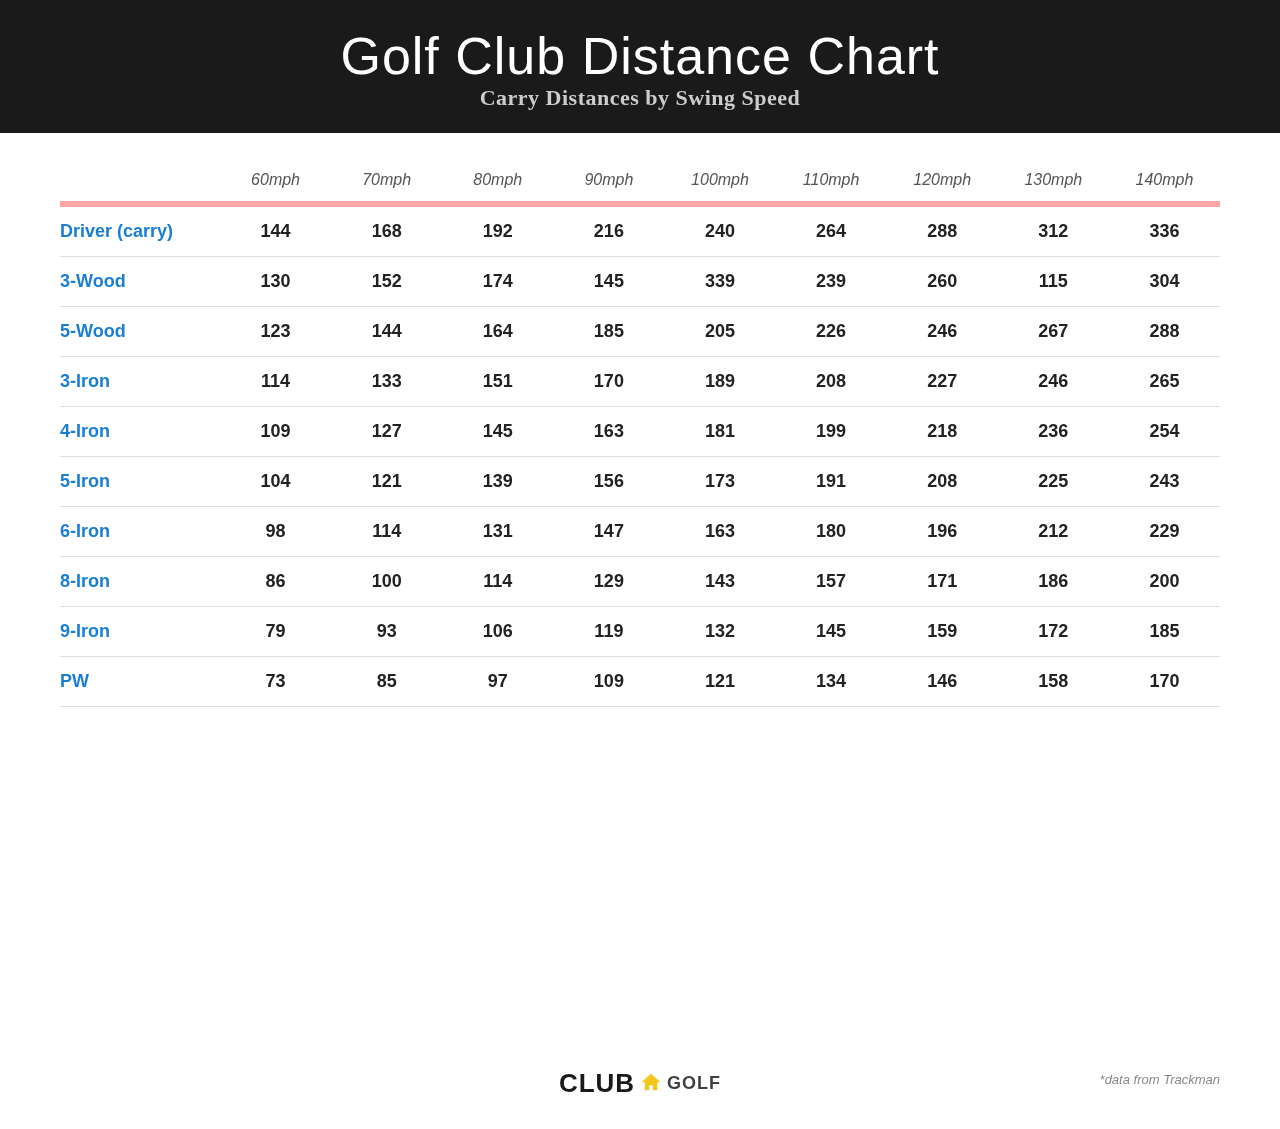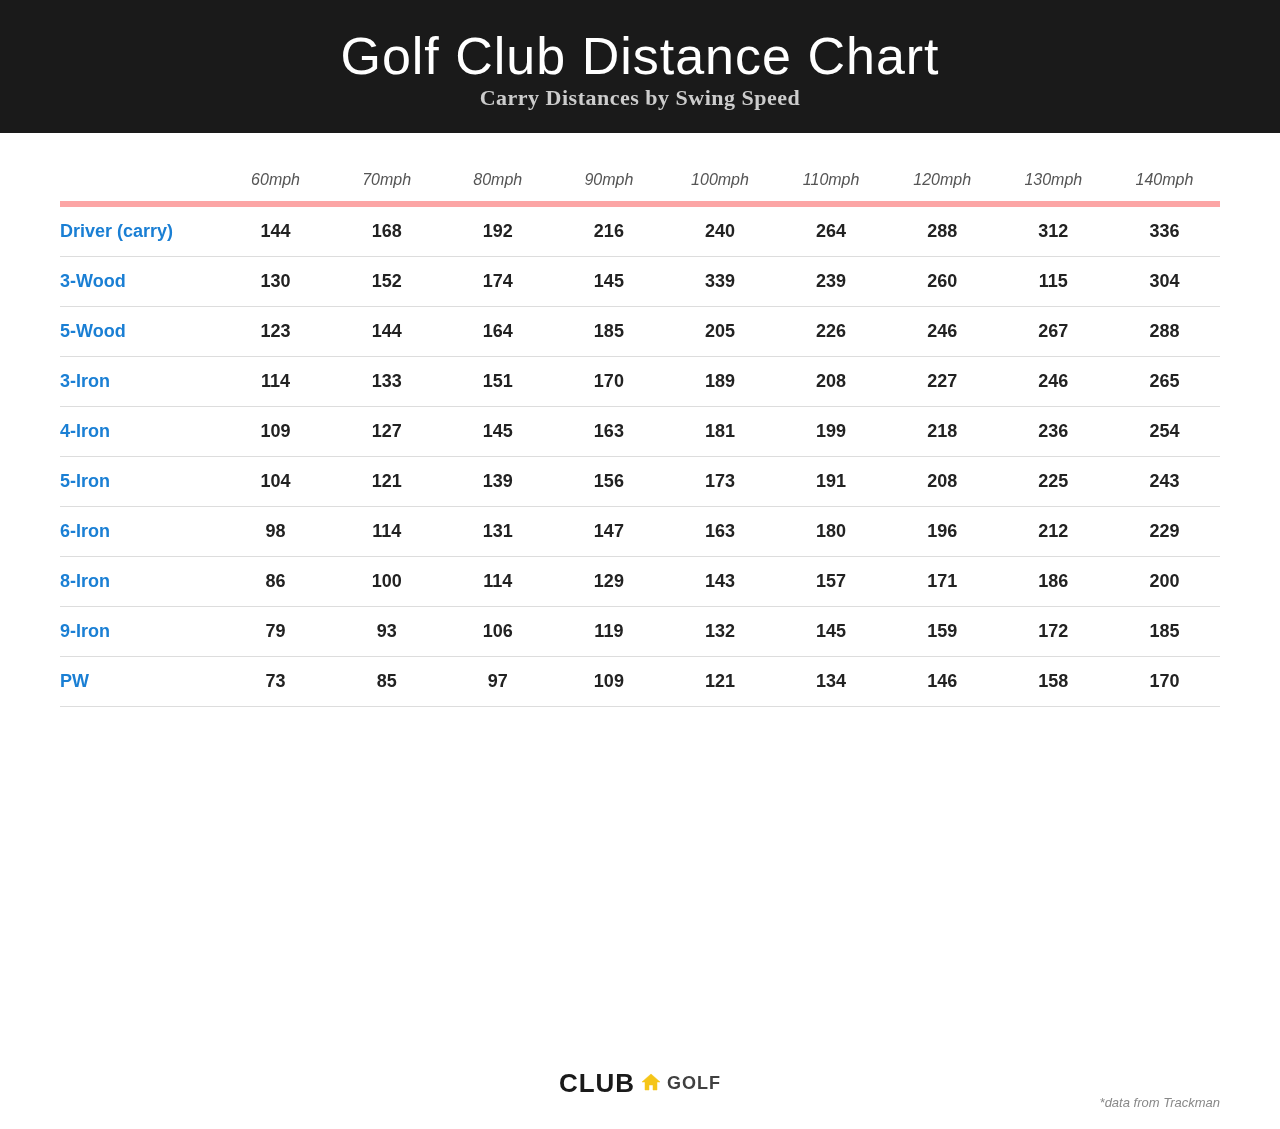--- a/index.html
+++ b/index.html
@@ -102,21 +102,21 @@
       display: flex;
       justify-content: center;
       align-items: center;
       position: relative;
       padding: 18px 60px 30px;
     }
 
     .footer-attribution {
       position: absolute;
       right: 60px;
-      bottom: 19px;
+      bottom: 42px;
       font-size: 13px;
       color: #888888;
       font-style: italic;
     }
 
     .brand-logo {
       display: flex;
       align-items: center;
       gap: 2px;
     }

